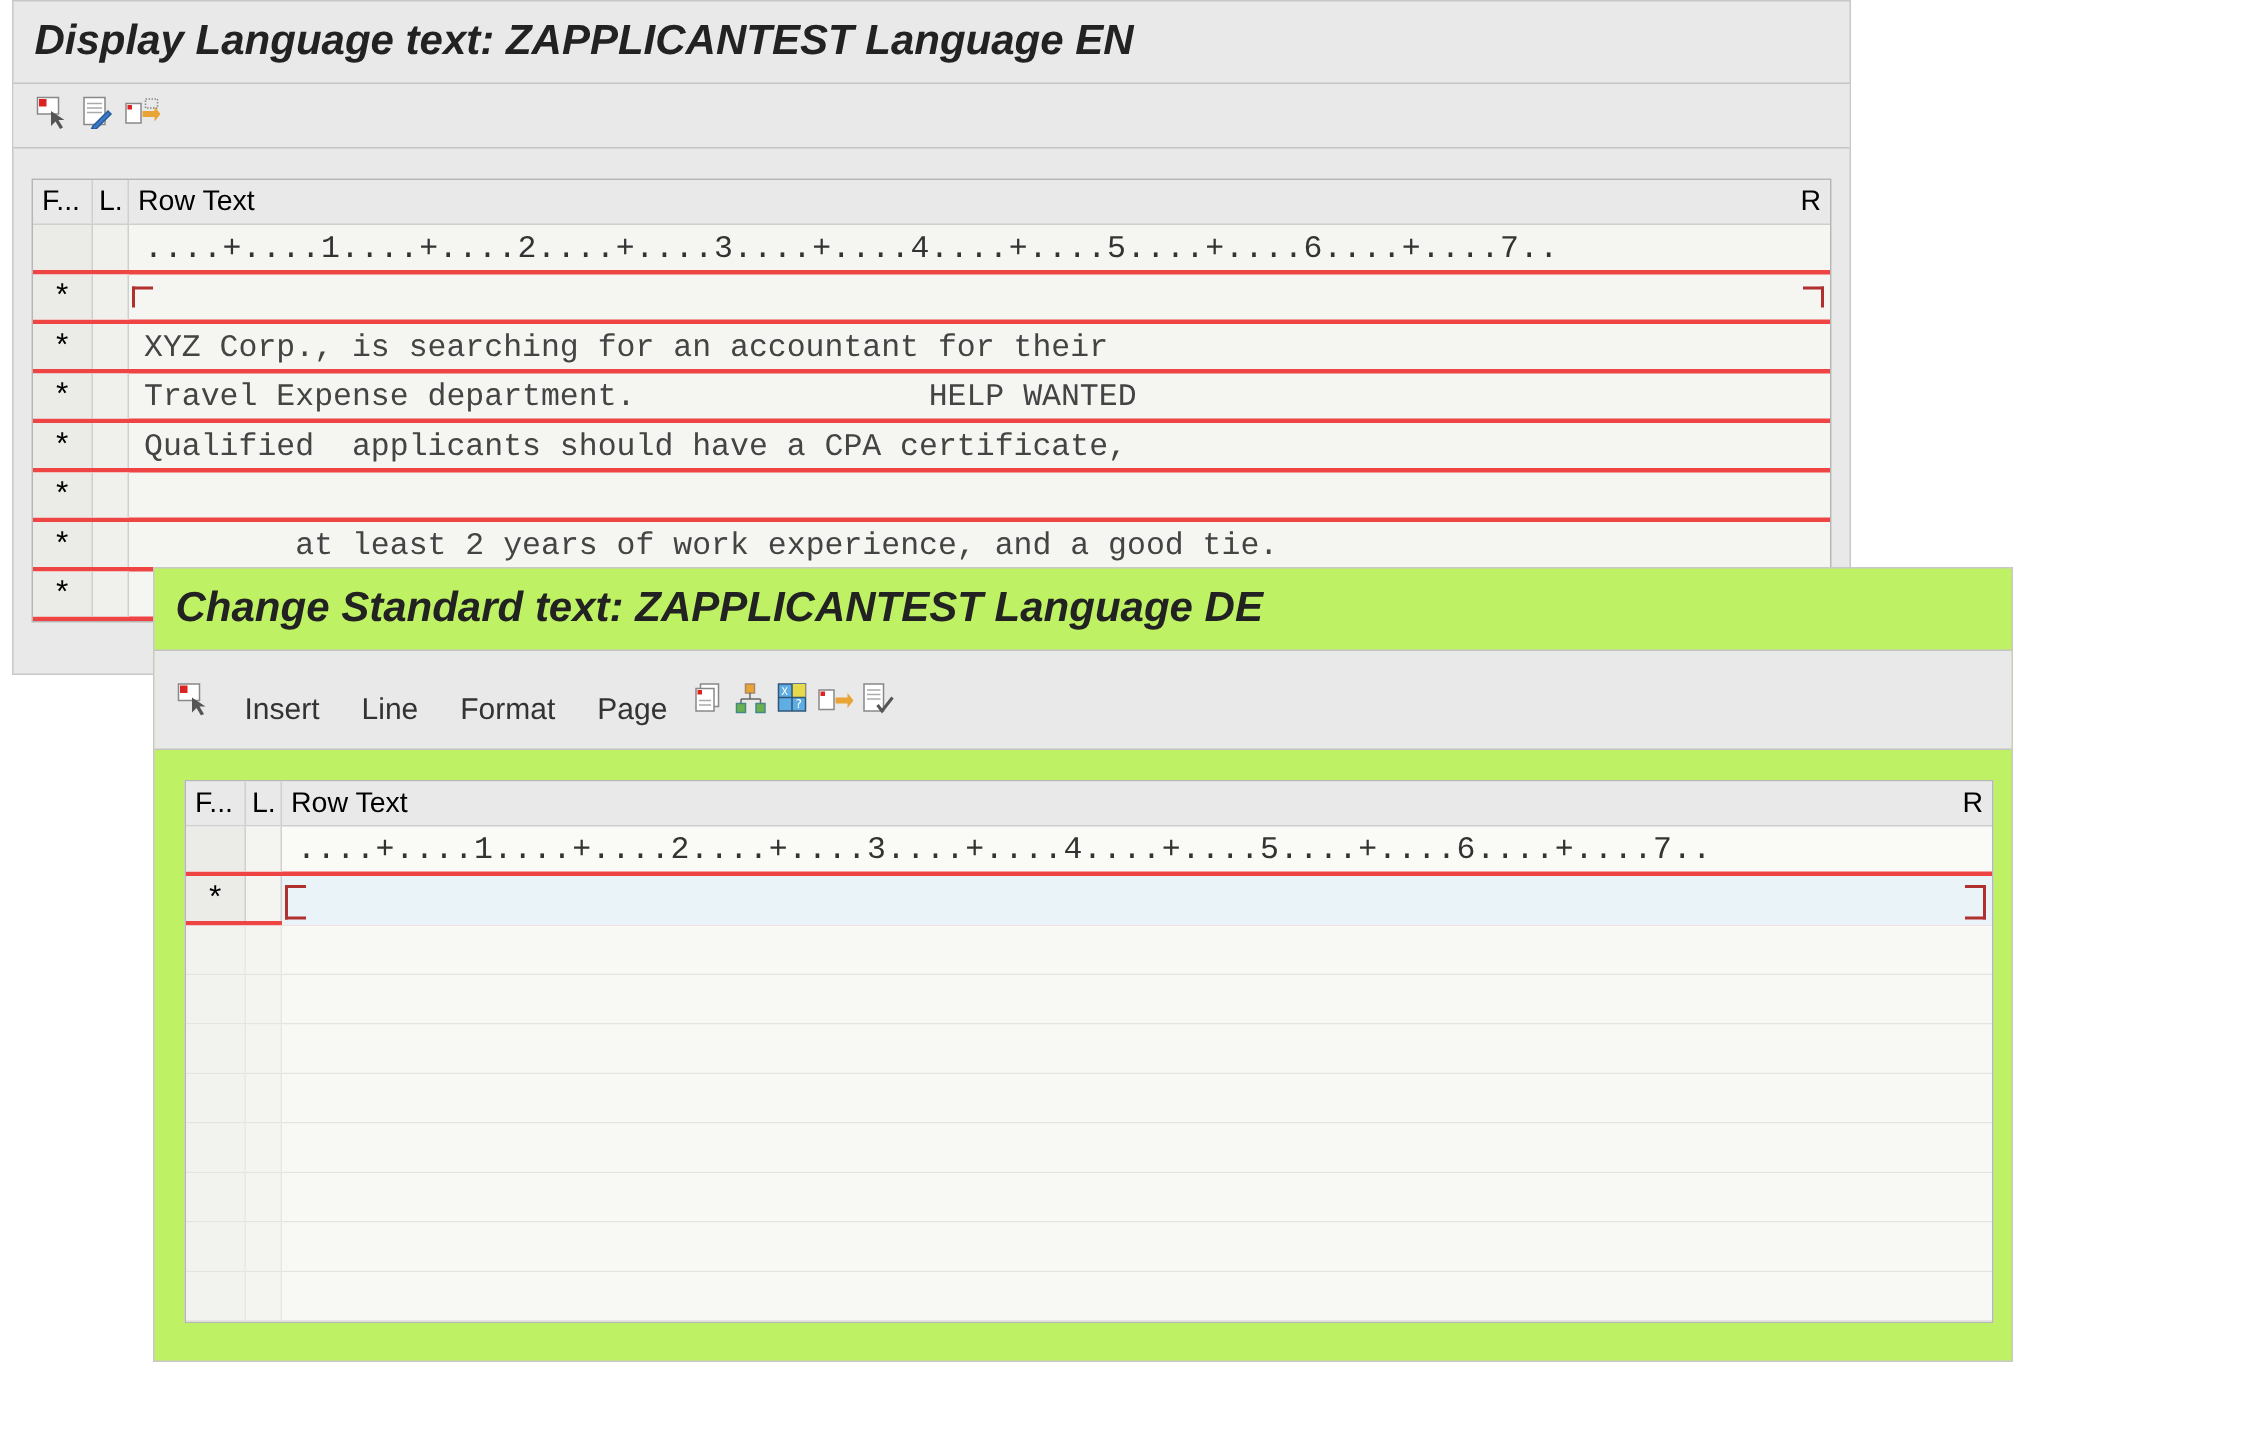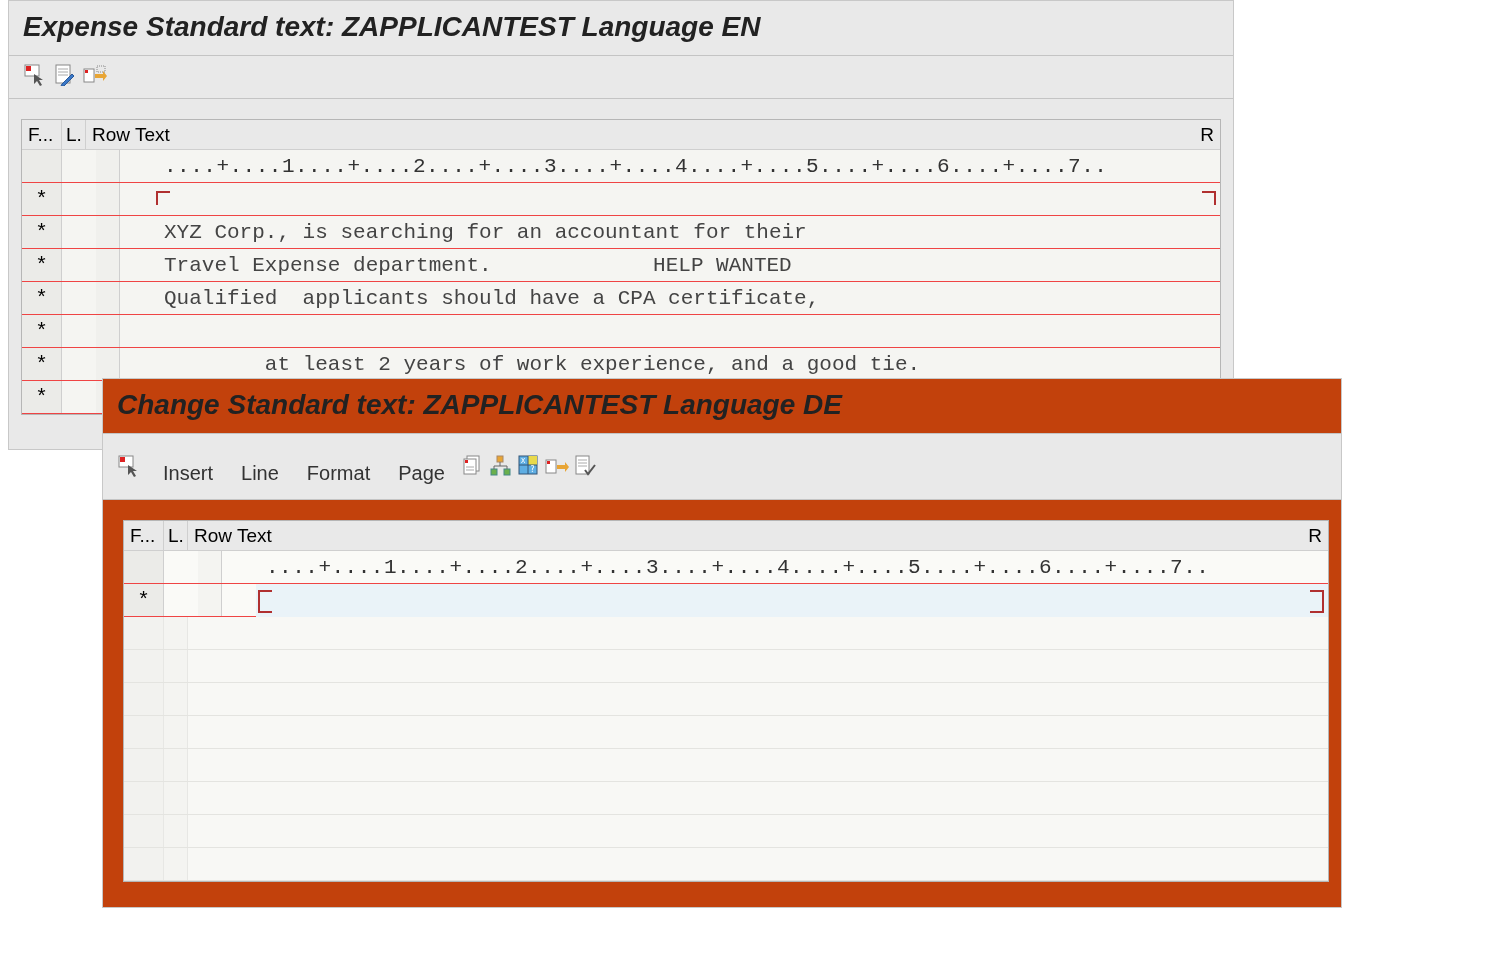--- a/index.html
+++ b/index.html
@@ -63,24 +63,23 @@
     line-height: 30px;
   }
   .gh-f { width: 40px; padding-left: 6px; border-right: 1px solid #cfcfcf; }
   .gh-l { width: 24px; padding-left: 4px; border-right: 1px solid #cfcfcf; }
   .gh-row { flex: 1; padding-left: 6px; }
   .gh-r { width: 30px; text-align: right; padding-right: 6px; }
 
   .grid-row {
     display: flex;
     font-size: 21px;
-    border-bottom: 1px solid #ef4444;
+    border-bottom: 3px solid #ef4444;
     height: 33px;
     line-height: 33px;
-    gap: 34px;
   }
   .gr-f {
     width: 40px;
     text-align: center;
     border-right: 1px solid #cfcfcf;
     background: #ebebe8;
   }
   .gr-l {
     width: 24px;
     border-right: 1px solid #cfcfcf;
@@ -109,21 +108,21 @@
   .center-text { text-align: center; padding-right: 40px; font-family: Liberation Mono, monospace; }
 
   
   .panel2 {
     position: absolute;
     left: 102px;
     top: 378px;
     width: 1240px;
     height: 530px;
     border: 1px solid #c8c8c8;
-    background: #c2410c;
+    background: #bef264;
   }
   .panel2 .titlebar {
     padding: 10px 14px 12px 14px;
     border-bottom: 1px solid #c4c4c4;
     font-size: 28px;
     font-style: italic;
     font-weight: bold;
     color: #222;
   }
   .panel2 .toolbar {
@@ -159,21 +158,21 @@
   }
   .empty-row .gr-l { border-right: 1px solid #e7e7e4; }
   .empty-row .gr-f { border-right: 1px solid #e7e7e4; background: #f2f2ef; }
   .empty-row .gr-text { background: #f8f8f5; }
 
 </style>
 </head>
 <body>
 
 <div class="panel1">
-  <div class="titlebar">Expense Standard text: ZAPPLICANTEST Language EN</div>
+  <div class="titlebar">Display Language text: ZAPPLICANTEST Language EN</div>
 
   <div class="toolbar">
     <div class="toolbar-icon">
       <svg width="22" height="22" viewBox="0 0 22 22">
         <rect x="1" y="1" width="14" height="11" fill="#fff" stroke="#888"></rect>
         <rect x="2" y="2" width="5" height="5" fill="#d22"></rect>
         <path d="M10 10 L10 20 L13 17 L16 22 L18 21 L15 16 L19 16 Z" fill="#555"></path>
       </svg>
     </div>
     <div class="toolbar-icon">

